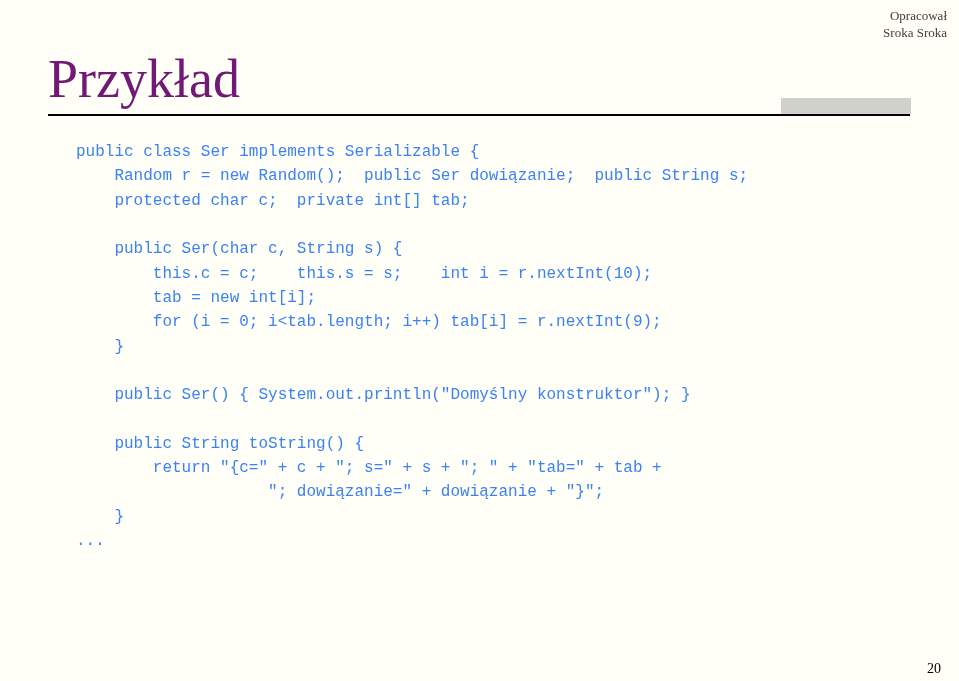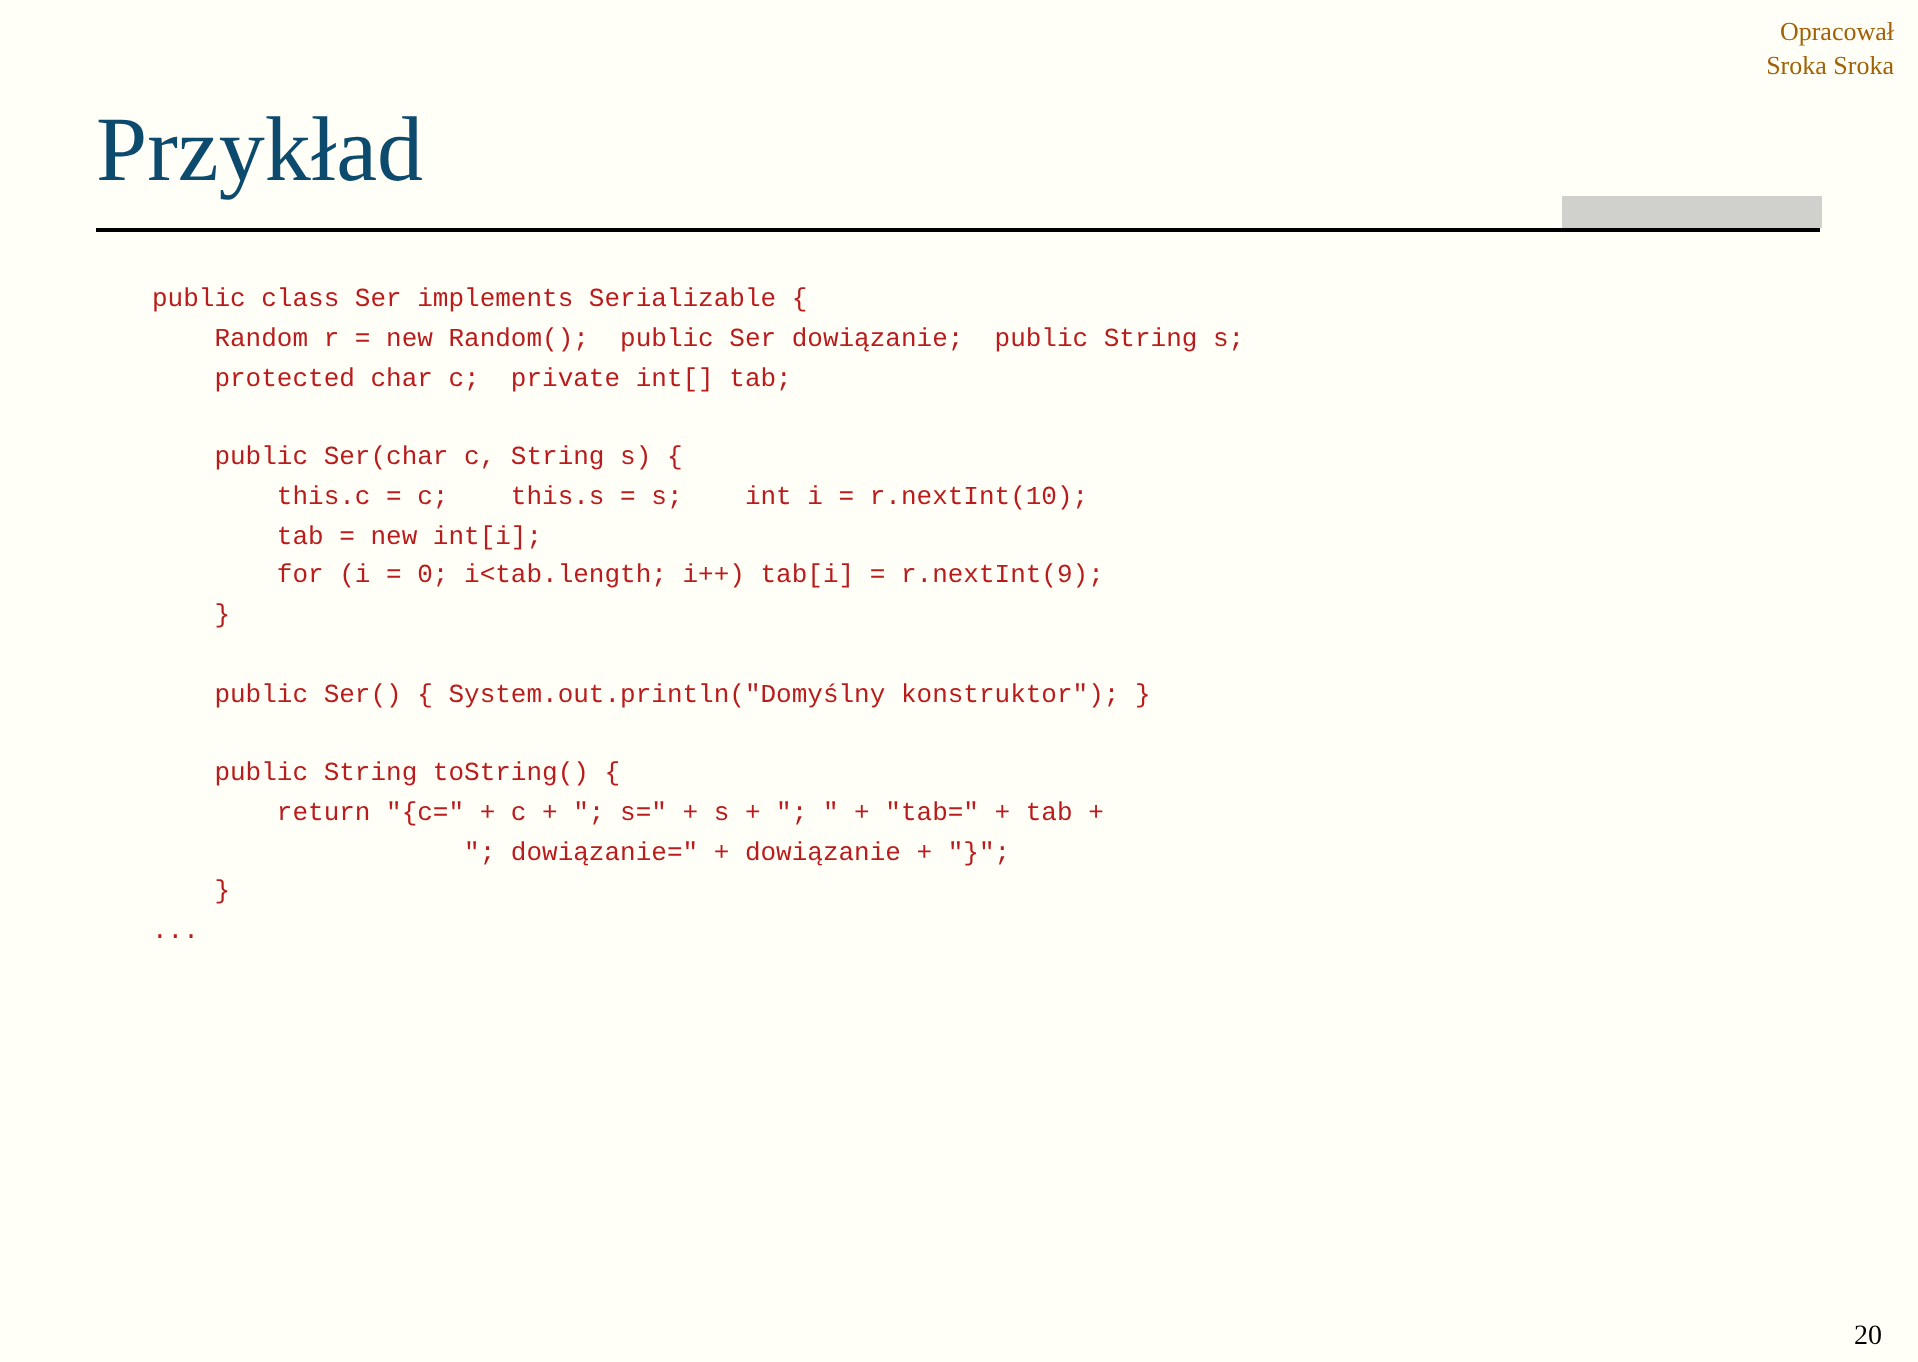--- a/index.html
+++ b/index.html
@@ -11,28 +11,28 @@
     position: relative;
     overflow: hidden;
   }
   .attribution {
     position: absolute;
     top: 8px;
     right: 12px;
     text-align: right;
     font-size: 13px;
     line-height: 1.3;
-    color: #a16207;
+    color: #404040;
   }
   .title {
     position: absolute;
     top: 48px;
     left: 48px;
-    font-size: 46px;
-    color: #0c4a6e;
+    font-size: 54px;
+    color: #701a75;
     font-weight: normal;
   }
   .title-underline {
     position: absolute;
     top: 114px;
     left: 48px;
     width: 862px;
     height: 2px;
     background: #000;
   }
@@ -43,23 +43,23 @@
     width: 130px;
     height: 16px;
     background: #b0b0b0;
     opacity: 0.6;
   }
   .code-block {
     position: absolute;
     top: 140px;
     left: 76px;
     font-family: 'Courier New', monospace;
-    font-size: 13px;
+    font-size: 16px;
     line-height: 1.52;
-    color: #b91c1c;
+    color: #3b82f6;
     white-space: pre;
   }
   .page-num {
     position: absolute;
     bottom: 4px;
     right: 18px;
     font-size: 14px;
     color: #000;
   }
 </style>

